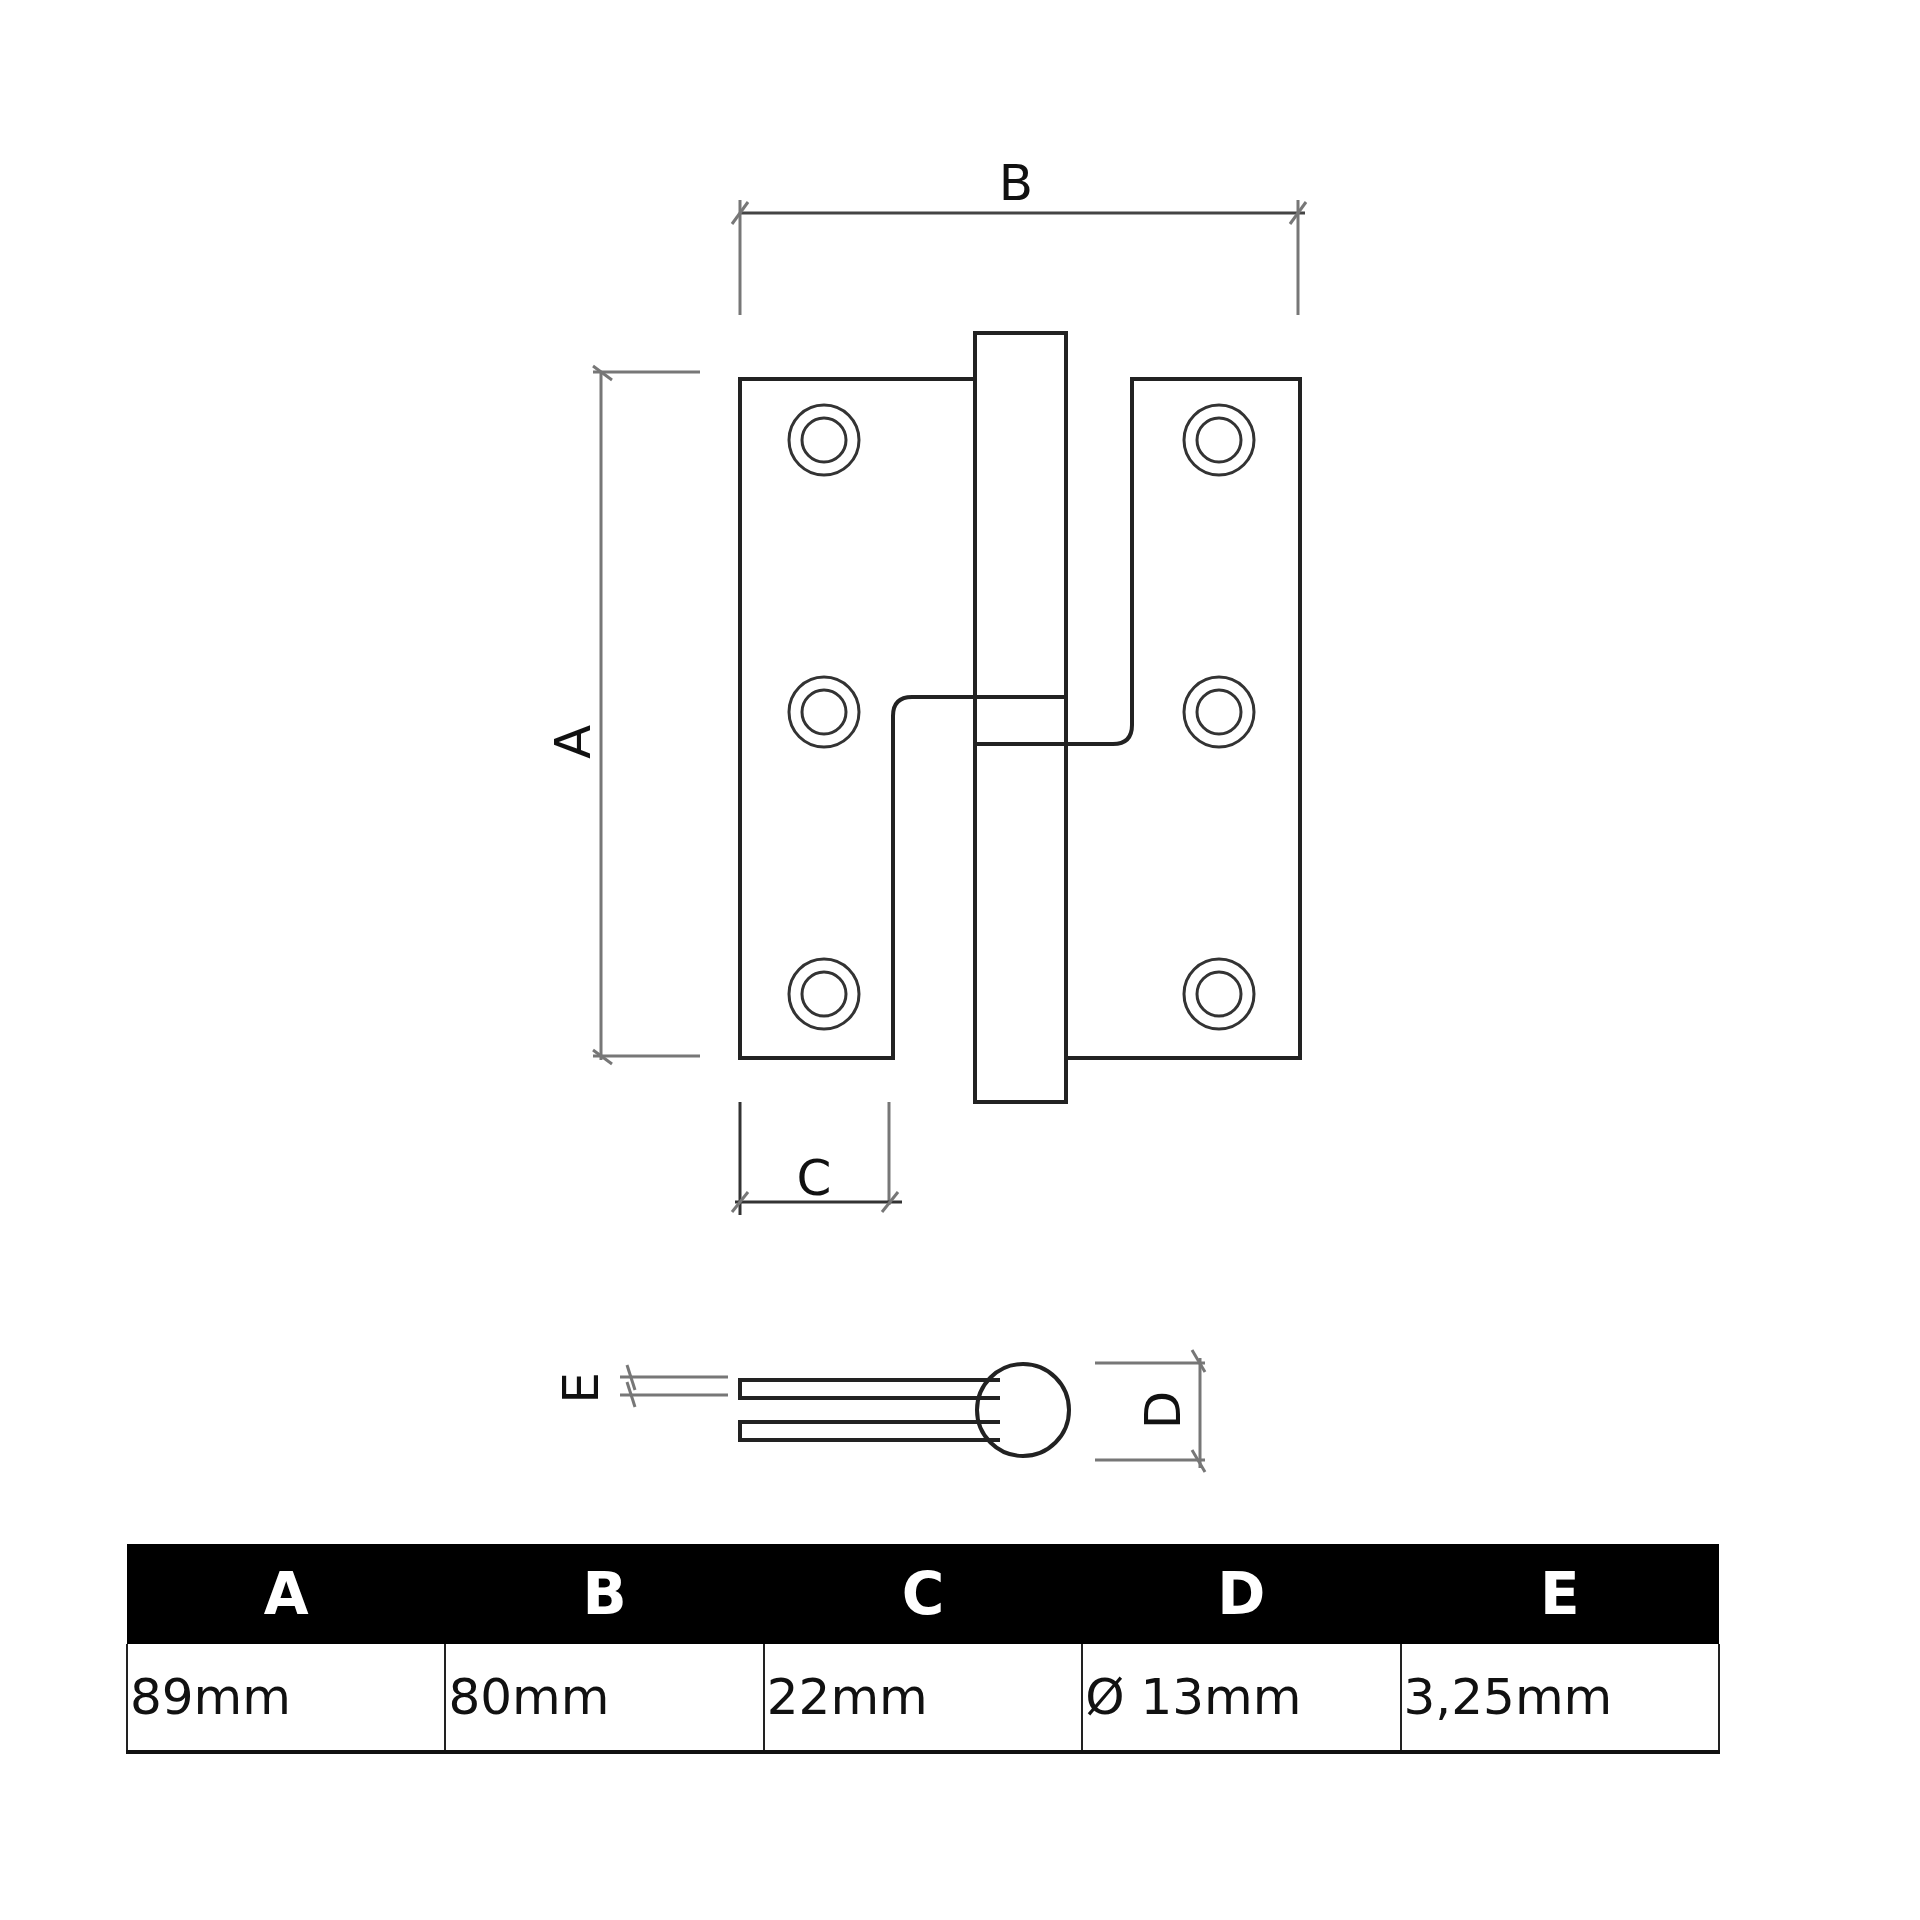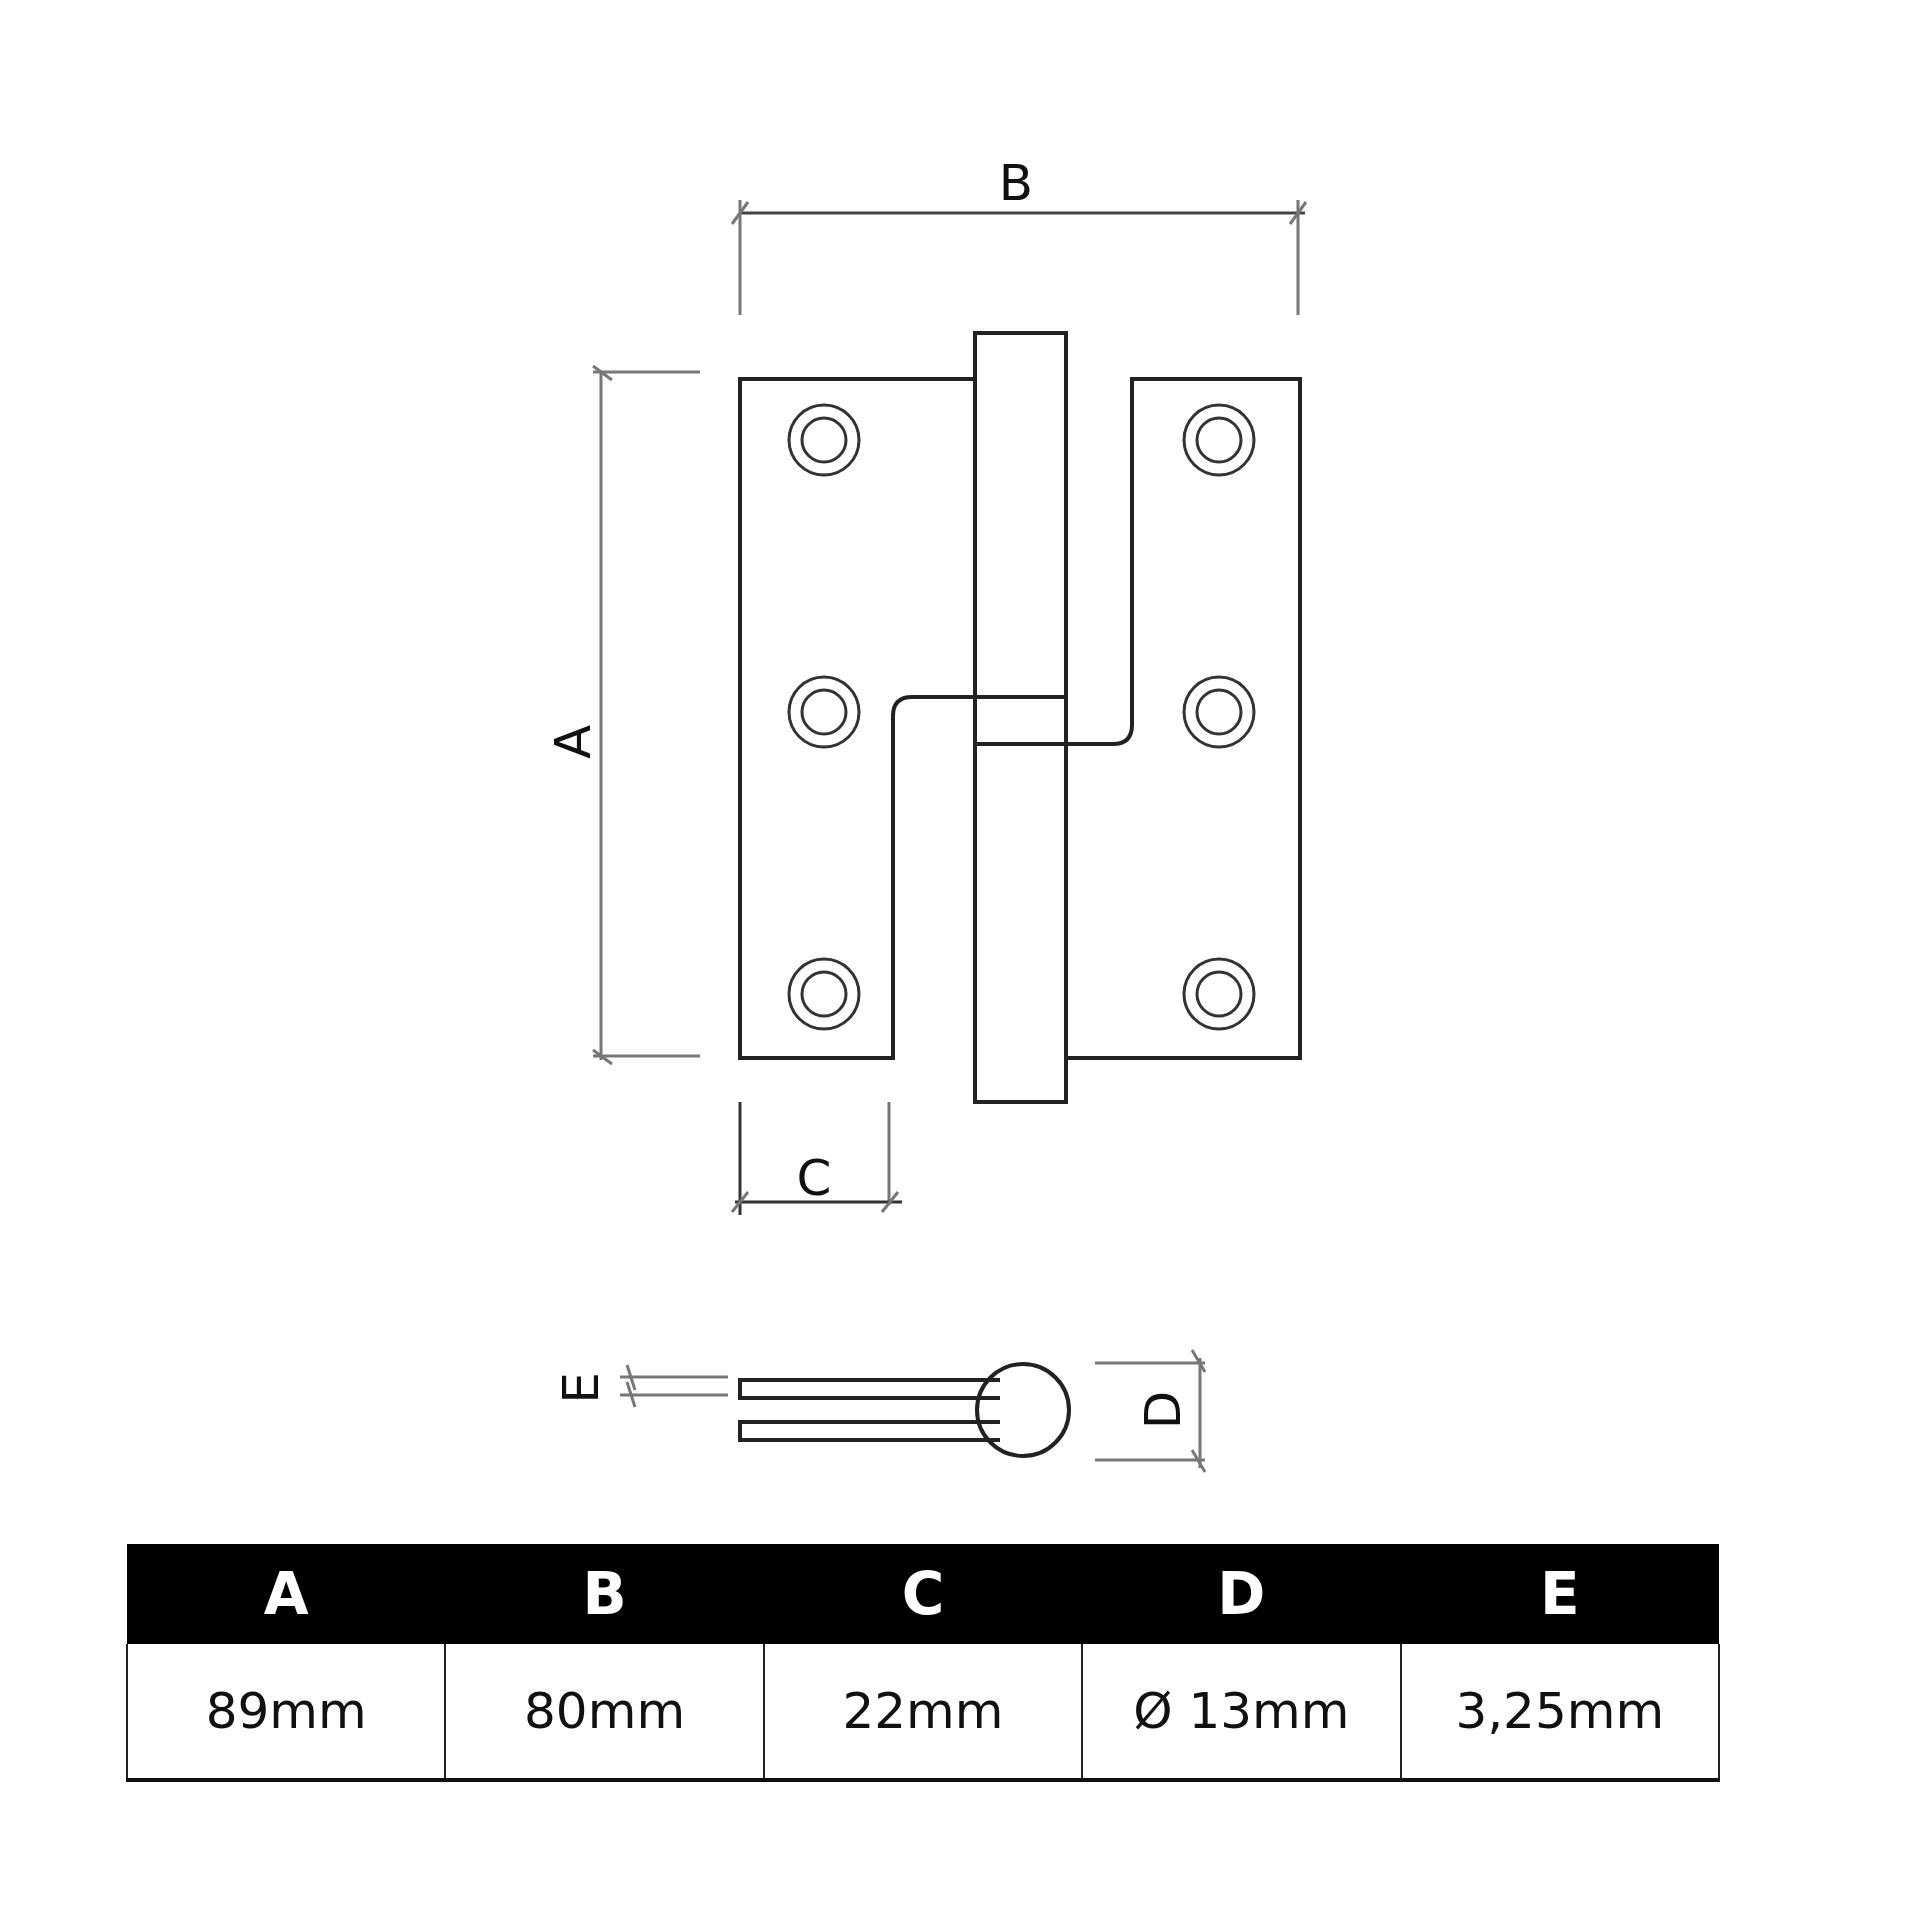--- a/index.html
+++ b/index.html
@@ -1,21 +1,21 @@
 <!DOCTYPE html>
 <html><head>
 <meta charset="utf-8">
 <style>
   html,body{margin:0;padding:0;background:#fff;}
   body{width:1920px;height:1920px;position:relative;overflow:hidden;font-family:"DejaVu Sans",sans-serif;}
   svg.drawing{position:absolute;left:0;top:0;}
   .dimlabel{font-family:"DejaVu Sans",sans-serif;font-size:50px;fill:#111;}
   table.spec{position:absolute;left:126px;top:1544px;width:1594px;border-collapse:collapse;table-layout:fixed;}
   table.spec th{background:#000;color:#fff;font-family:"DejaVu Sans",sans-serif;font-weight:bold;font-size:58px;height:100px;text-align:center;padding:0;}
-  table.spec td{font-family:"DejaVu Sans",sans-serif;font-size:50px;color:#111;height:102px;text-align:center;padding:16px;border-left:2px solid #222;border-right:2px solid #222;border-bottom:4px solid #111;}
+  table.spec td{font-family:"DejaVu Sans",sans-serif;font-size:50px;color:#111;height:102px;text-align:left;padding:2px;border-left:2px solid #222;border-right:2px solid #222;border-bottom:4px solid #111;}
   table.spec td:first-child{border-left:2px solid #222;}
 </style>
 </head>
 <body>
 
 <svg class="drawing" width="1920" height="1920" viewBox="0 0 1920 1920">
   <g fill="none" stroke="#222" stroke-width="4">
 
     <path d="M975 379 L740 379 L740 1058 L893 1058 L893 716 Q893 697 912 697 L975 697"></path>
 

